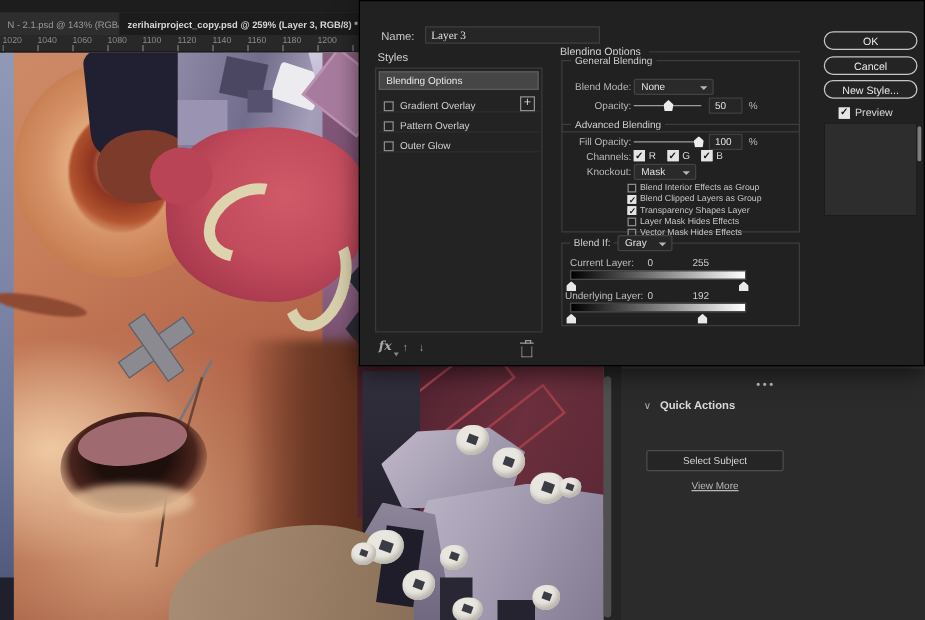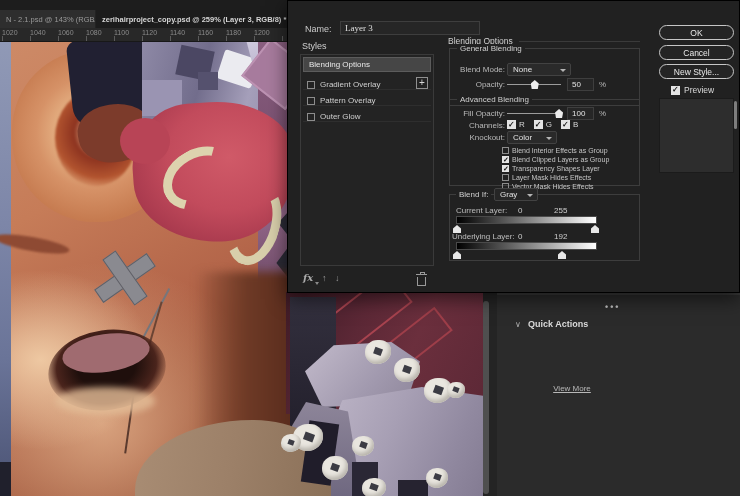--- a/index.html
+++ b/index.html
@@ -278,20 +278,21 @@
       <div class="flower" style="left:447px;top:340px;width:18px;height:16px"></div>
     </div>
   </div>
   <div class="abs canvas-scrollbar"></div>
 
   <div class="abs panel">
     <div class="abs panel-topstrip"></div>
     <div class="abs dots">•••</div>
     <div class="abs qa-chevron">∨</div>
     <div class="abs qa-header">Quick Actions</div>
+    <div class="abs qa-btn" style="top:68px">Select Subject</div>
     <div class="abs qa-link">View More</div>
   </div>
 
   <div class="abs dialog">
 
     <span class="abs name-label">Name:</span>
     <input class="name-input" readonly="" value="Layer 3" style="">
 
     <div class="abs styles-header">Styles</div>
     <div class="abs listbox">
@@ -347,21 +348,21 @@
         <span class="chan">
           <span class="cb on"></span>
           <span>G</span>
         </span>
         <span class="chan">
           <span class="cb on"></span>
           <span>B</span>
         </span>
       </span>
       <span class="lbl" style="left:2px;top:33px">Knockout:</span>
-      <span class="sel" style="left:57px;top:31px;width:50px">Color</span>
+      <span class="sel" style="left:57px;top:31px;width:50px">Mask</span>
       <span class="opt" style="top:46px">
         <span class="cb"></span>
         <span class="opt-label">Blend Interior Effects as Group</span>
       </span>
       <span class="opt" style="top:55px">
         <span class="cb on"></span>
         <span class="opt-label">Blend Clipped Layers as Group</span>
       </span>
       <span class="opt" style="top:64px">
         <span class="cb on"></span>

